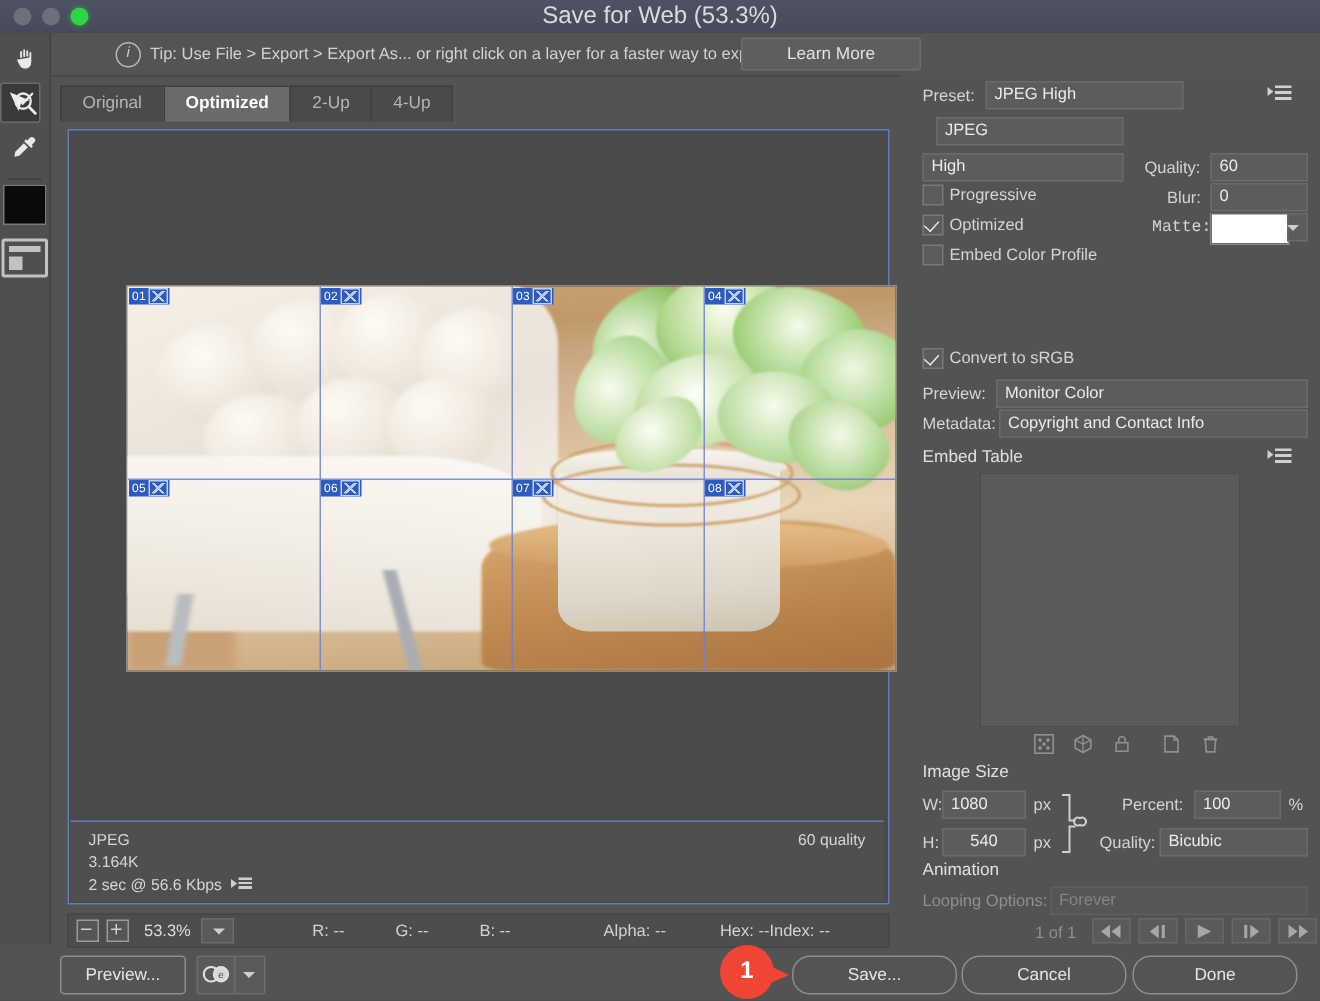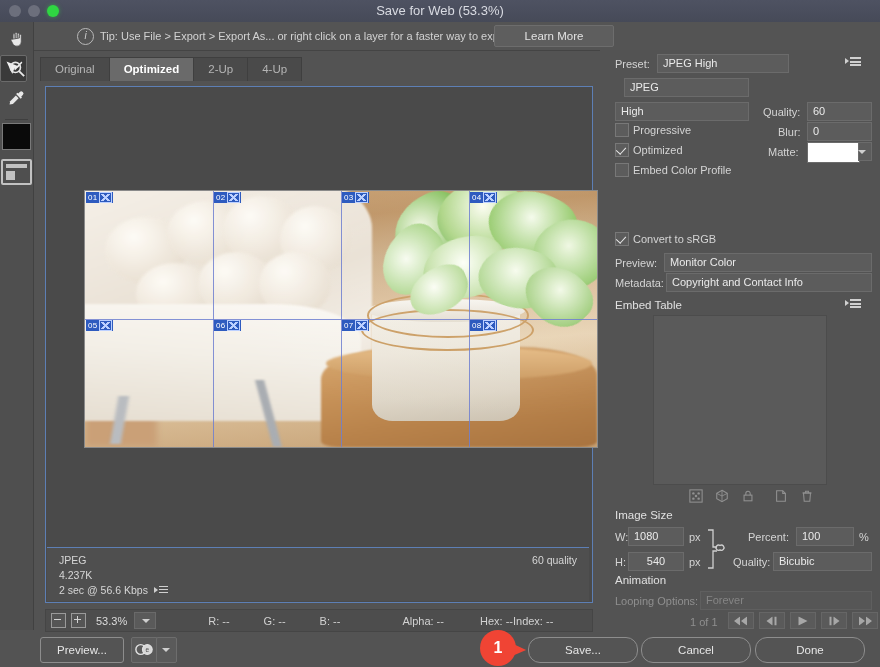--- a/index.html
+++ b/index.html
@@ -9,21 +9,21 @@
     font-size:11px;color:#c8c8c8;
     -webkit-font-smoothing:antialiased;
   }
   .app{position:relative;width:880px;height:667px;background:#535353;}
 
   
   .titlebar{position:absolute;left:0;top:0;width:880px;height:22px;
     background:linear-gradient(#4e5262,#464a58);
     border-bottom:1px solid #34363f;}
   .tb-title{position:absolute;left:0;top:0;width:880px;height:22px;
-    line-height:22px;text-align:center;color:#d9dbe2;font-size:13px;}
+    line-height:22px;text-align:center;color:#d9dbe2;font-size:16px;}
   .traffic{position:absolute;left:9px;top:5px;display:flex;gap:7px;}
   .dot{width:12px;height:12px;border-radius:50%;}
   .dot.g1{background:#6c6f7c;}
   .dot.g2{background:#6c6f7c;}
   .dot.live{background:#2fd642;box-shadow:0 0 4px #2fd64288;}
 
   
   .tipbar{position:absolute;left:0;top:22px;width:880px;height:28px;
     background:#545454;border-bottom:1px solid #444;}
   .tip-info{position:absolute;left:77px;top:6px;width:15px;height:15px;
@@ -318,21 +318,21 @@
         </div>
         <div class="sbadge" style="left:385px;top:129px;">
           <span class="num">08</span>
             <span class="gl"></span>
         </div>
       </div>
     </div>
 
     <div class="optinfo">
       <div class="l" style="top:6px;">JPEG</div>
-      <div class="l" style="top:21px;">4.237K</div>
+      <div class="l" style="top:21px;">3.164K</div>
       <div class="l" style="top:36px;">
         <span>2 sec @ 56.6 Kbps</span><span class="menuglyph"></span>
       </div>
       <div class="r">60 quality</div>
     </div>
   </div>
 
   <div class="readout">
     <div class="sqbtn"></div>
     <div class="sqbtn plus"></div>
@@ -360,21 +360,21 @@
     <div class="lbl" style="left:163px;top:56px;">Quality:</div>
     <div class="fld" style="left:207px;top:52px;width:65px;height:19px;">60</div>
 
     <div class="cbx" style="left:15px;top:73px;"></div>
     <div class="lbl" style="left:33px;top:74px;">Progressive</div>
     <div class="lbl" style="left:178px;top:76px;">Blur:</div>
     <div class="fld" style="left:207px;top:72px;width:65px;height:19px;">0</div>
 
     <div class="cbx on" style="left:15px;top:93px;"></div>
     <div class="lbl" style="left:33px;top:94px;">Optimized</div>
-    <div class="lbl" style="left:168px;top:96px;">Matte:</div>
+    <div class="lbl" style="left:168px;top:96px;font-family:Liberation Mono, monospace;">Matte:</div>
     <div class="matte" style="left:207px;top:92px;width:51px;height:19px;"></div>
     <div class="sel" style="left:258px;top:92px;width:14px;height:19px;padding:0;">
         <span class="chev"></span>
       </div>
 
     <div class="cbx" style="left:15px;top:113px;"></div>
     <div class="lbl" style="left:33px;top:114px;">Embed Color Profile</div>
 
     <div class="cbx on" style="left:15px;top:182px;"></div>
     <div class="lbl" style="left:33px;top:183px;">Convert to sRGB</div>

